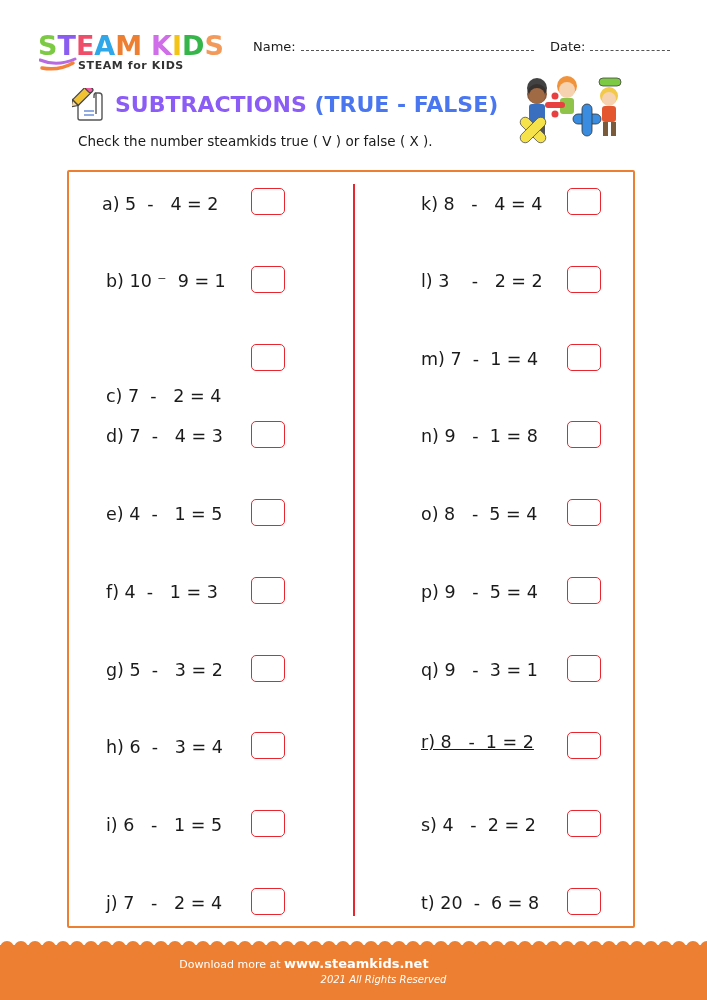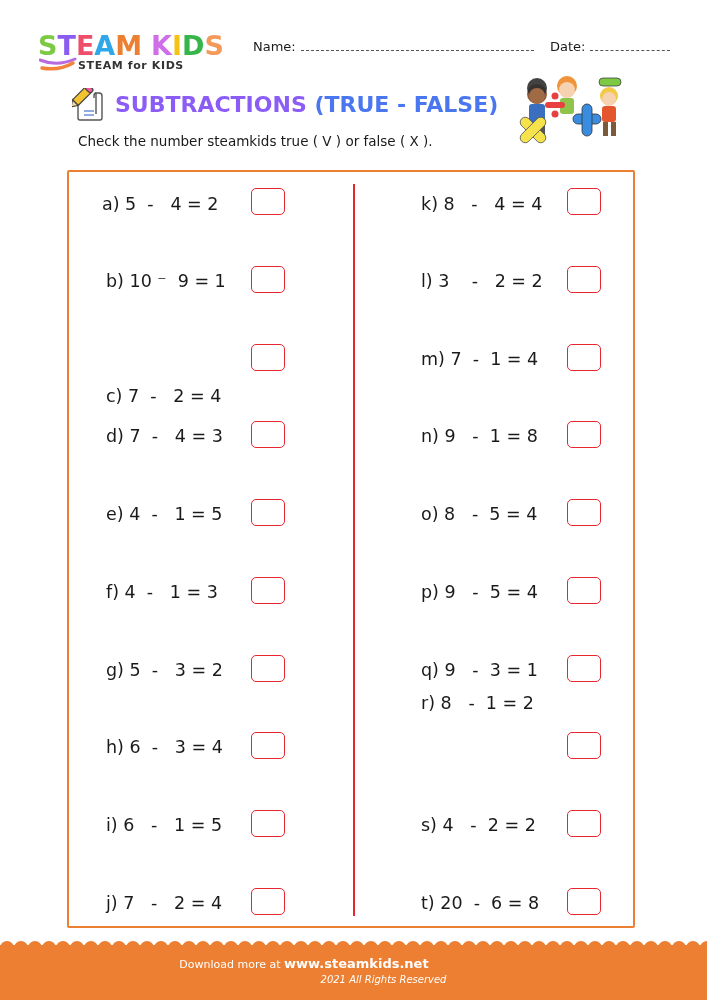--- a/index.html
+++ b/index.html
@@ -198,21 +198,21 @@
   <div class="item" style="left:421px; top:577px;">
       <span class="eq">p) 9   -  5 = 4</span>
     </div>
   <div class="checkbox" style="left:567px; top:577px;"></div>
 
   <div class="item" style="left:421px; top:655px;justify-content:flex-end;">
       <span class="eq">q) 9   -  3 = 1</span>
     </div>
   <div class="checkbox" style="left:567px; top:655px;"></div>
 
-  <div class="item" style="left:421px; top:688px;">
+  <div class="item" style="left:421px; top:727px;text-decoration:underline;">
       <span class="eq">r) 8   -  1 = 2</span>
     </div>
   <div class="checkbox" style="left:567px; top:732px;"></div>
 
   <div class="item" style="left:421px; top:810px;">
       <span class="eq">s) 4   -  2 = 2</span>
     </div>
   <div class="checkbox" style="left:567px; top:810px;"></div>
 
   <div class="item" style="left:421px; top:888px;">

